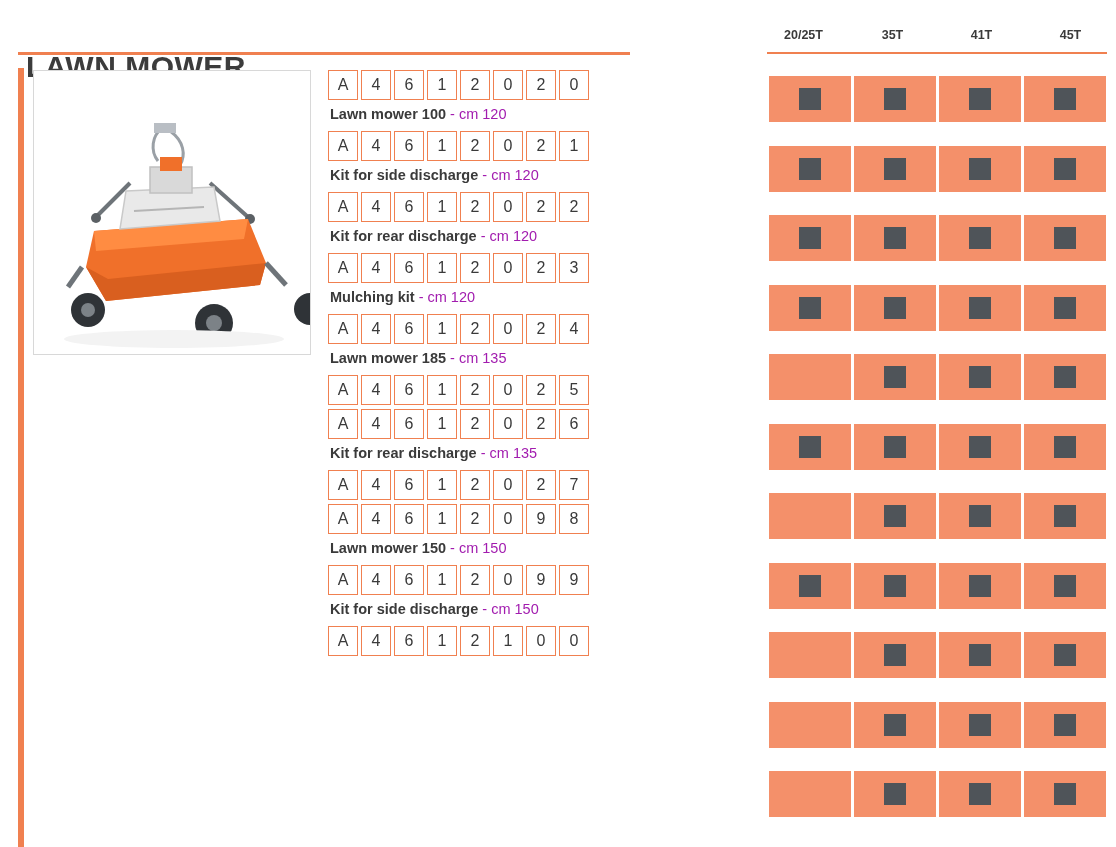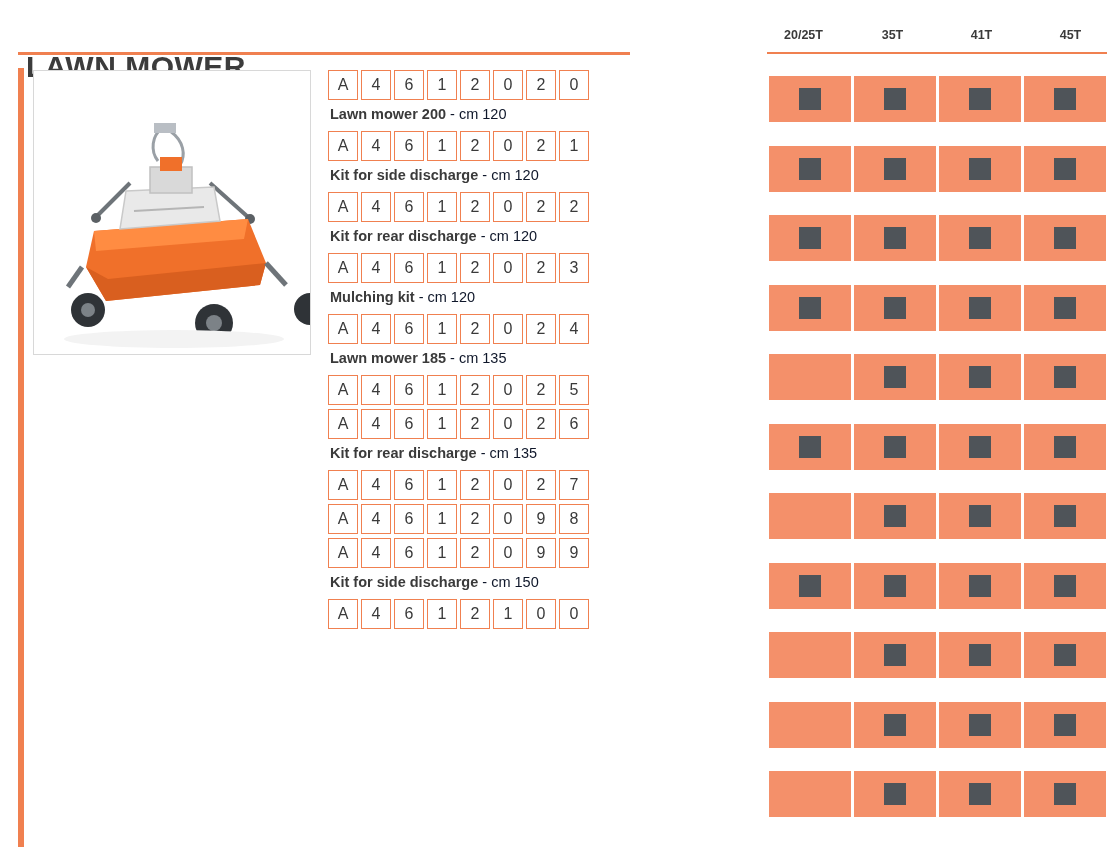--- a/index.html
+++ b/index.html
@@ -91,21 +91,21 @@
   .desc-row {
     font-size: 14.5px;
     color: #3a3a3a;
     margin: 6px 0 9px 2px;
     white-space: nowrap;
   }
   .desc-row .bold {
     font-weight: bold;
   }
   .desc-row .dim {
-    color: #0f172a;
+    color: #a21caf;
   }
 
   
   .matrix {
     position: absolute;
     left: 767px;
     top: 28px;
     width: 340px;
   }
   .matrix-head {
@@ -210,21 +210,21 @@
     <div class="code-cell">A</div>
     <div class="code-cell">4</div>
     <div class="code-cell">6</div>
     <div class="code-cell">1</div>
     <div class="code-cell">2</div>
     <div class="code-cell">0</div>
     <div class="code-cell">2</div>
     <div class="code-cell">0</div>
   </div>
   <div class="desc-row">
-    <span class="bold">Lawn mower 200</span>
+    <span class="bold">Lawn mower 100</span>
     <span class="dim">- cm 120</span>
   </div>
 
   <div class="code-row">
     <div class="code-cell">A</div>
     <div class="code-cell">4</div>
     <div class="code-cell">6</div>
     <div class="code-cell">1</div>
     <div class="code-cell">2</div>
     <div class="code-cell">0</div>
@@ -320,20 +320,24 @@
 
   <div class="code-row">
     <div class="code-cell">A</div>
     <div class="code-cell">4</div>
     <div class="code-cell">6</div>
     <div class="code-cell">1</div>
     <div class="code-cell">2</div>
     <div class="code-cell">0</div>
     <div class="code-cell">9</div>
     <div class="code-cell">8</div>
+  </div>
+  <div class="desc-row">
+    <span class="bold">Lawn mower 150</span>
+    <span class="dim">- cm 150</span>
   </div>
 
   <div class="code-row">
     <div class="code-cell">A</div>
     <div class="code-cell">4</div>
     <div class="code-cell">6</div>
     <div class="code-cell">1</div>
     <div class="code-cell">2</div>
     <div class="code-cell">0</div>
     <div class="code-cell">9</div>

